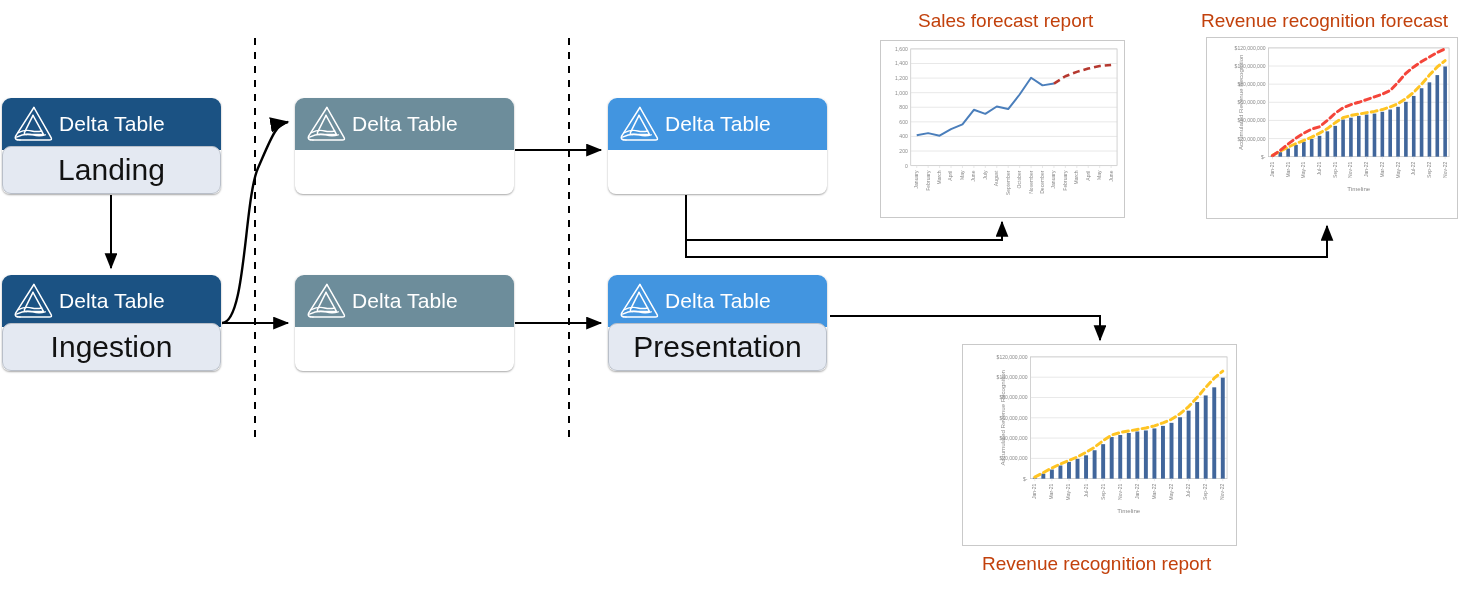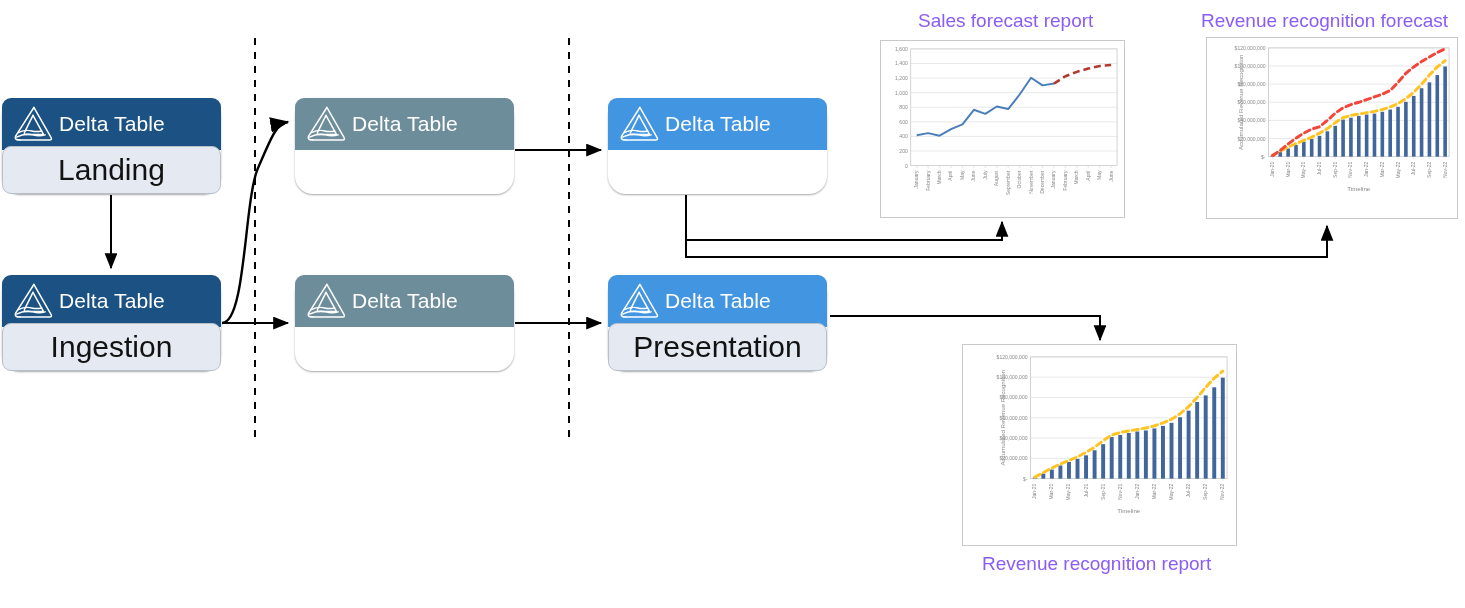--- a/index.html
+++ b/index.html
@@ -10,21 +10,21 @@
     position:relative;overflow:hidden;
   }
   #stage{position:absolute;left:0;top:0;width:1465px;height:608px;}
 
   
   #wires{position:absolute;left:0;top:0;width:1465px;height:608px;pointer-events:none;}
 
   
   .node{
     position:absolute;width:219px;height:96px;
-    border-radius:18px;
+    border-radius:8px;
     box-shadow:0 1px 2px rgba(0,0,0,.35);
   }
   .node .head{
     position:absolute;left:0;top:0;width:100%;height:52px;
     border-top-left-radius:9px;border-top-right-radius:9px;
     display:flex;align-items:center;
   }
   .node .logo{
     width:44px;height:40px;margin-left:9px;flex:0 0 auto;
     display:block;
@@ -48,21 +48,21 @@
 
   .n-landing     {left:2px;  top:98px;}
   .n-ingestion   {left:2px;  top:275px;}
   .n-curation    {left:295px;top:98px;}
   .n-warehouse   {left:295px;top:275px;}
   .n-final       {left:608px;top:98px;}
   .n-presentation{left:608px;top:275px;}
 
   
   .chart-title{
-    position:absolute;font-size:19px;color:#8b5cf6;white-space:nowrap;
+    position:absolute;font-size:19px;color:#c2410c;white-space:nowrap;
   }
   .chart-box{
     position:absolute;background:#fff;border:1px solid #c9c9c9;
     box-sizing:border-box;
   }
   .chart-box svg{display:block;width:100%;height:100%;}
 
   #t-sales {left:918px; top:10px;}
   #b-sales {left:880px; top:40px; width:245px;height:178px;}
 

